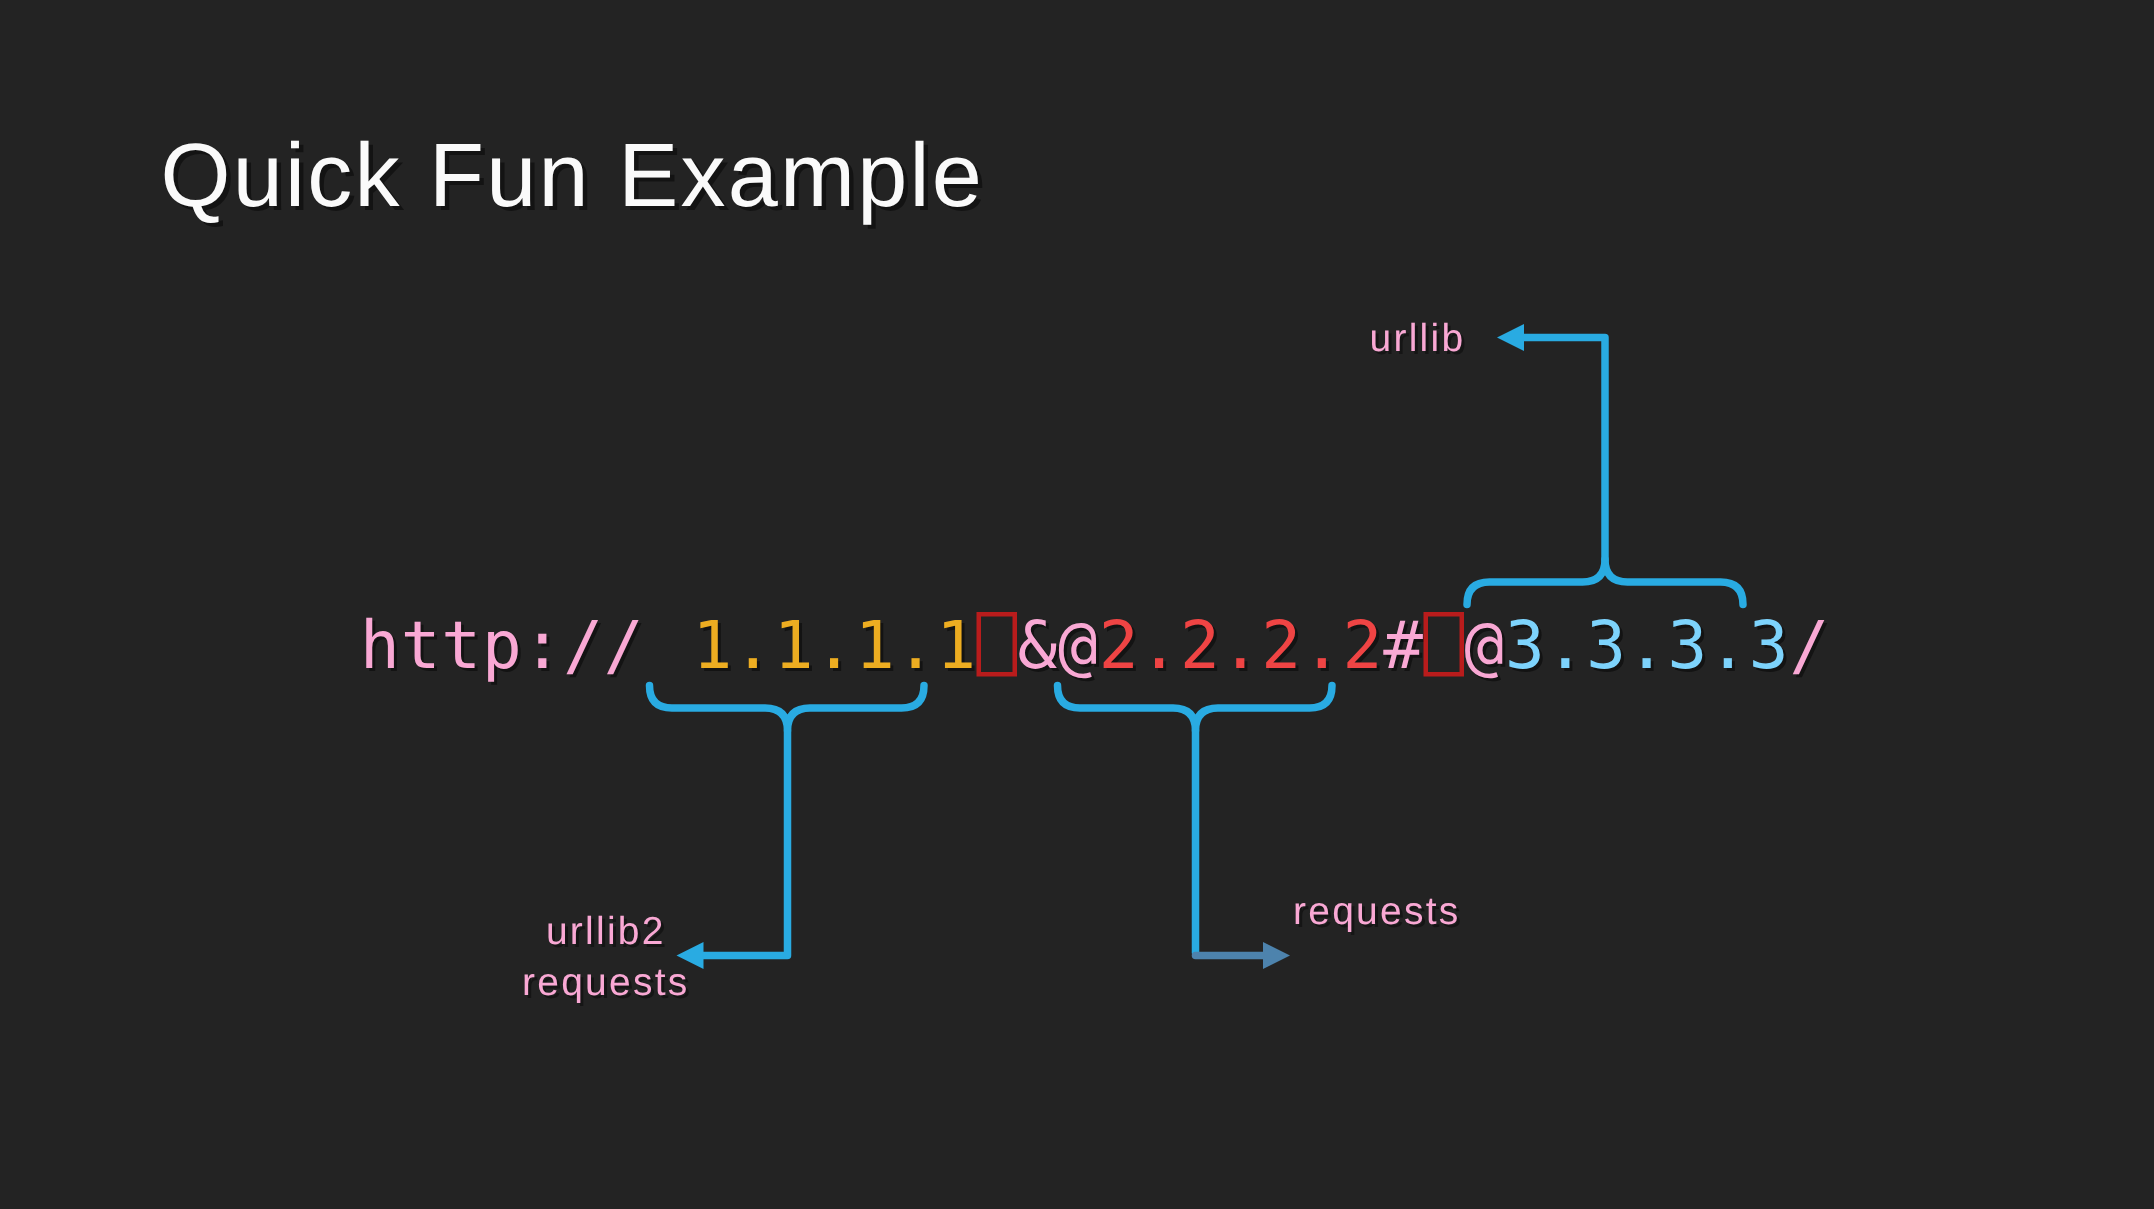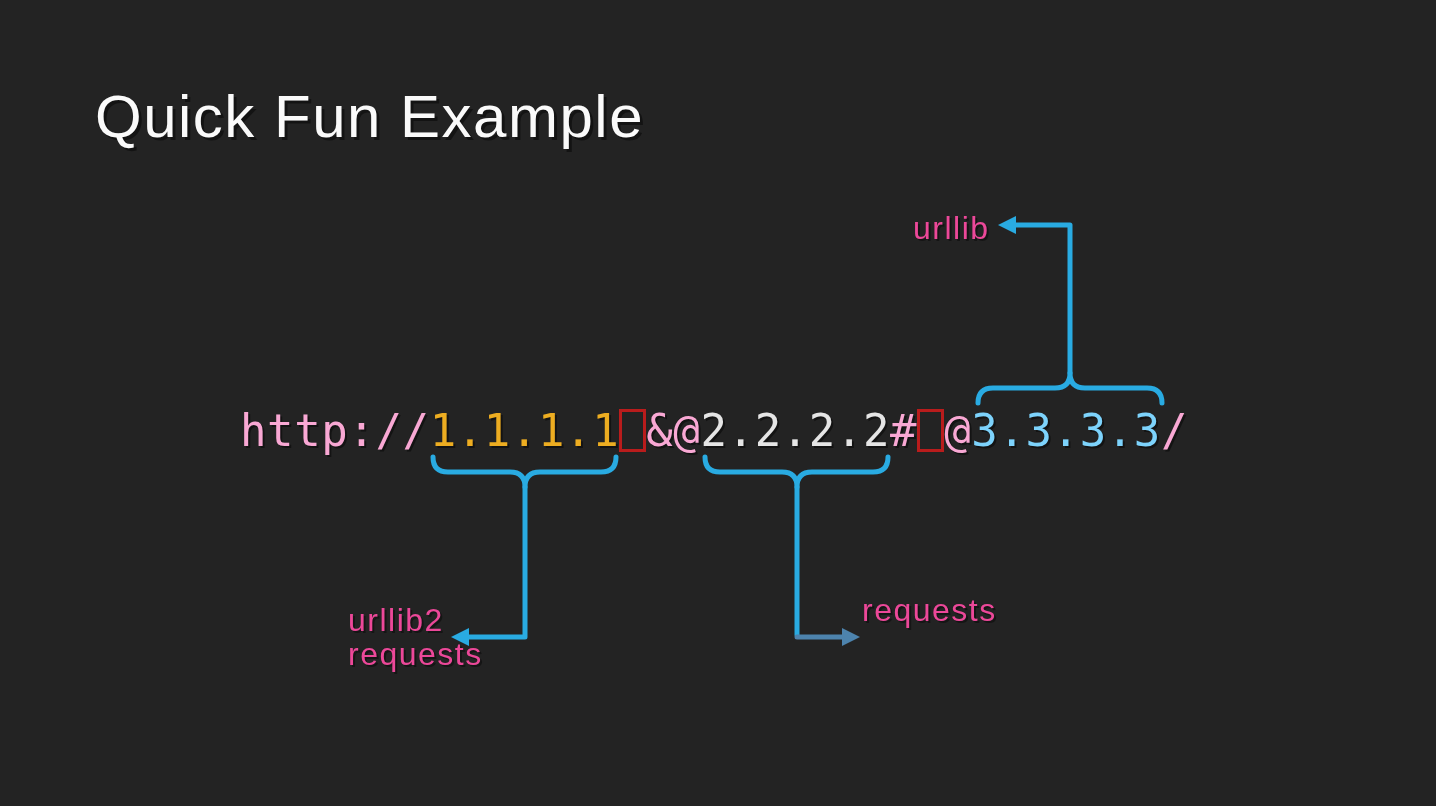--- a/index.html
+++ b/index.html
@@ -10,21 +10,21 @@
   .slide {
     position: relative;
     width: 1436px;
     height: 806px;
     background: #232323;
     overflow: hidden;
     font-family: "Liberation Sans", sans-serif;
   }
   .title {
     position: absolute;
-    left: 95px;
+    left: 107px;
     top: 82px;
     margin: 0;
     font-size: 60px;
     font-weight: 400;
     letter-spacing: 1.5px;
     color: #fafafa;
     text-shadow: 3px 3px 0 rgba(0,0,0,0.45);
     white-space: nowrap;
   }
   .url-line {
@@ -33,41 +33,41 @@
     top: 407px;
     font-family: "DejaVu Sans Mono", monospace;
     font-size: 44px;
     line-height: 48px;
     letter-spacing: 0.6px;
     white-space: nowrap;
     color: #f2f2f2;
     text-shadow: 2px 2px 0 rgba(8,8,8,0.6);
   }
   .seg-white  { color: #f9a8d4; }
-  .seg-yellow { color: #edad21; }
-  .seg-green  { color: #e5e5e5; }
+  .seg-yellow { color: #edad21; margin-left: 32px; }
+  .seg-green  { color: #ef4444; }
   .seg-blue   { color: #7dd3fc; }
   .glyphbox {
     display: inline-block;
     width: 21px;
     height: 37px;
     border: 3px solid #b91c1c;
     vertical-align: -6px;
     margin: 0;
   }
   .label {
     position: absolute;
-    font-size: 32px;
+    font-size: 26px;
     letter-spacing: 1.5px;
-    color: #ec4899;
+    color: #f9a8d4;
     text-shadow: 2px 2px 0 rgba(8,8,8,0.5);
     white-space: nowrap;
   }
   .label-urllib   { left: 913px; top: 210px; }
-  .label-stack    { left: 348px; top: 603px; line-height: 34px; }
+  .label-stack    { left: 348px; top: 603px; line-height: 34px; text-align: center; }
   .label-requests { left: 862px; top: 592px; text-align: right; }
   .overlay {
     position: absolute;
     left: 0;
     top: 0;
     pointer-events: none;
   }
   .brace, .connector {
     fill: none;
     stroke-width: 5;

